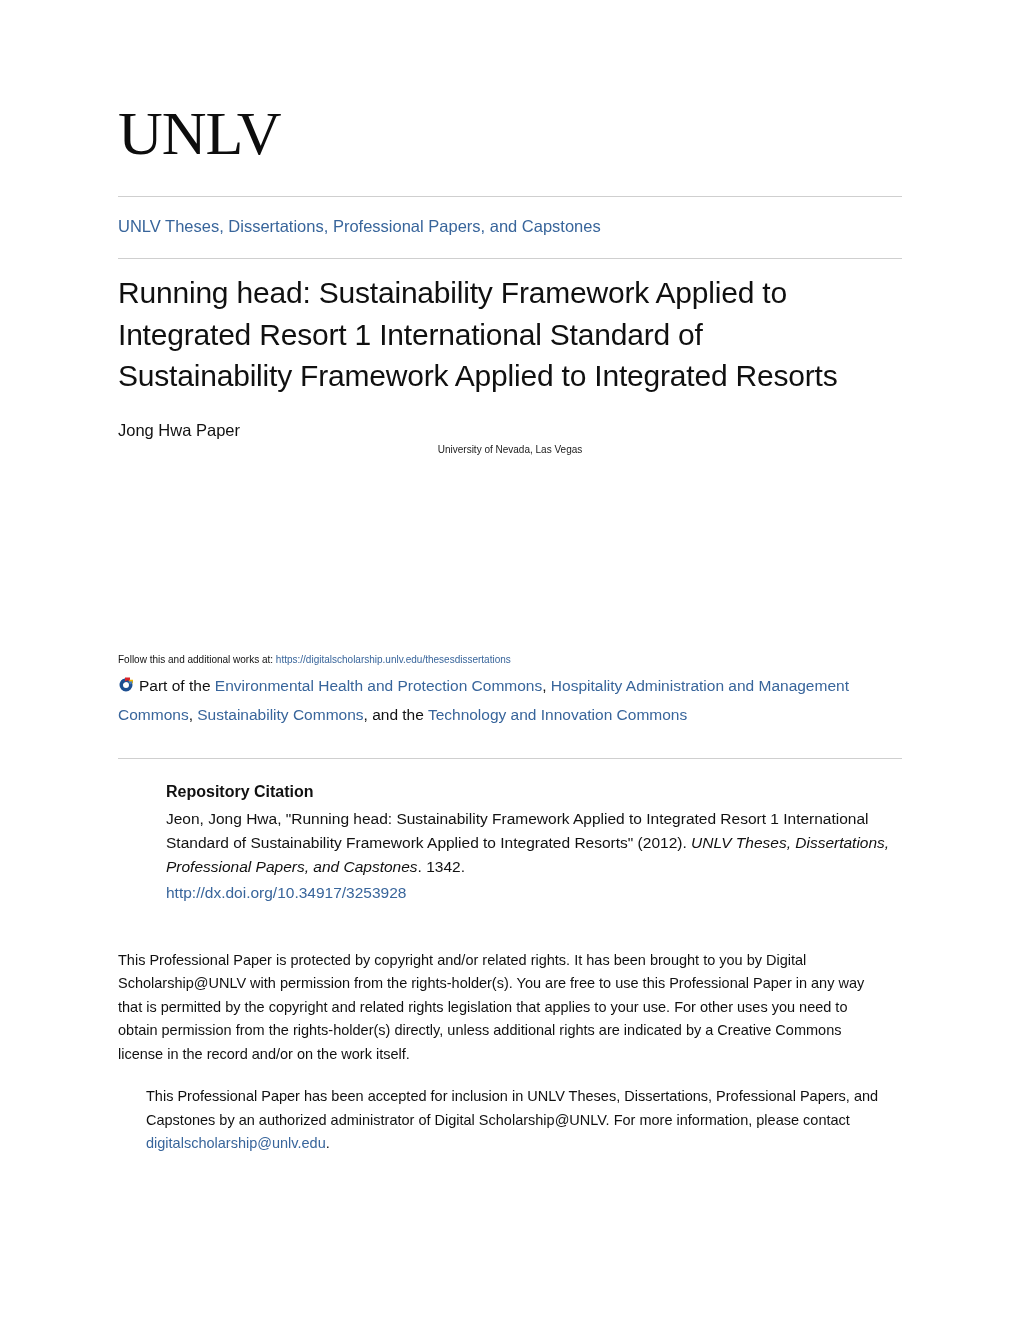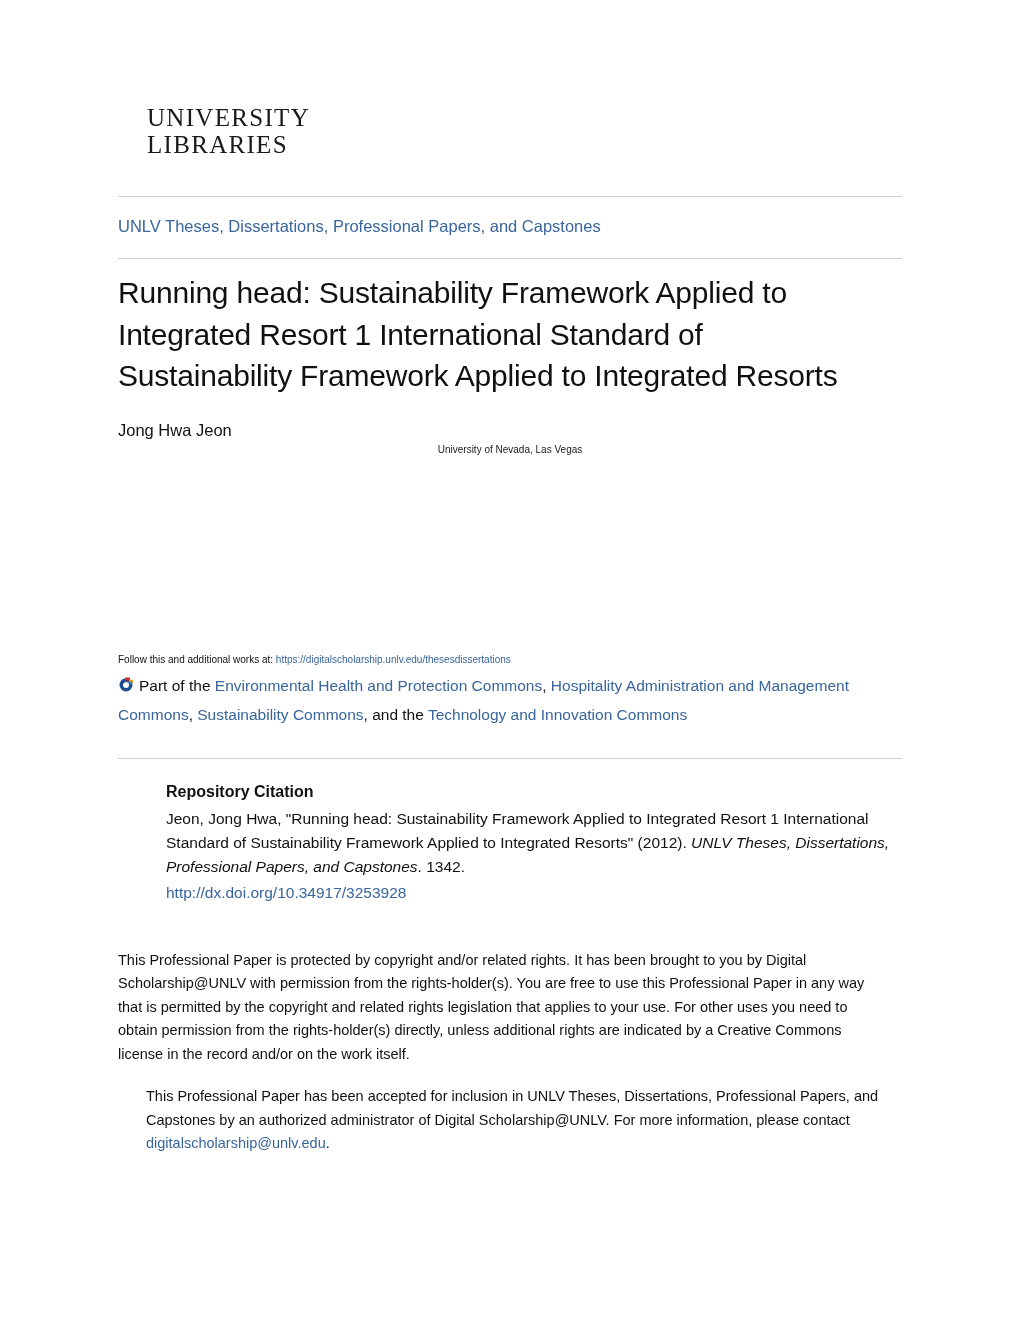--- a/index.html
+++ b/index.html
@@ -174,38 +174,35 @@
     color: #38659b;
     text-decoration: none;
   }
 </style>
 </head>
 <body>
 
 <div class="page">
 
   <div class="logo-block">
+    <div class="logo-unlv">UNLV</div>
     <div class="logo-divider"></div>
-    <div class="logo-lockup">
-      <div>UNIVERSITY</div>
-      <div>LIBRARIES</div>
-    </div>
   </div>
 
   <hr class="rule rule-top">
 
   <a class="collection-link" href="#">UNLV Theses, Dissertations, Professional Papers, and Capstones</a>
 
   <hr class="rule rule-under-collection">
 
 
   <h1 class="doc-title">Running head: Sustainability Framework Applied to Integrated Resort 1 International Standard of Sustainability Framework Applied to Integrated Resorts</h1>
 
   <div class="author-block">
-    <div class="author-name">Jong Hwa Jeon</div>
+    <div class="author-name">Jong Hwa Paper</div>
     <div class="author-affiliation">University of Nevada, Las Vegas</div>
   </div>
 
   <div class="follow-block">
     <div class="follow-line">
       <span>Follow this and additional works at: </span><a href="#">https://digitalscholarship.unlv.edu/thesesdissertations</a>
     </div>
     <div class="disciplines">
       <span class="commons-icon">
         <svg viewBox="0 0 32 32" width="16" height="16" aria-hidden="true">

